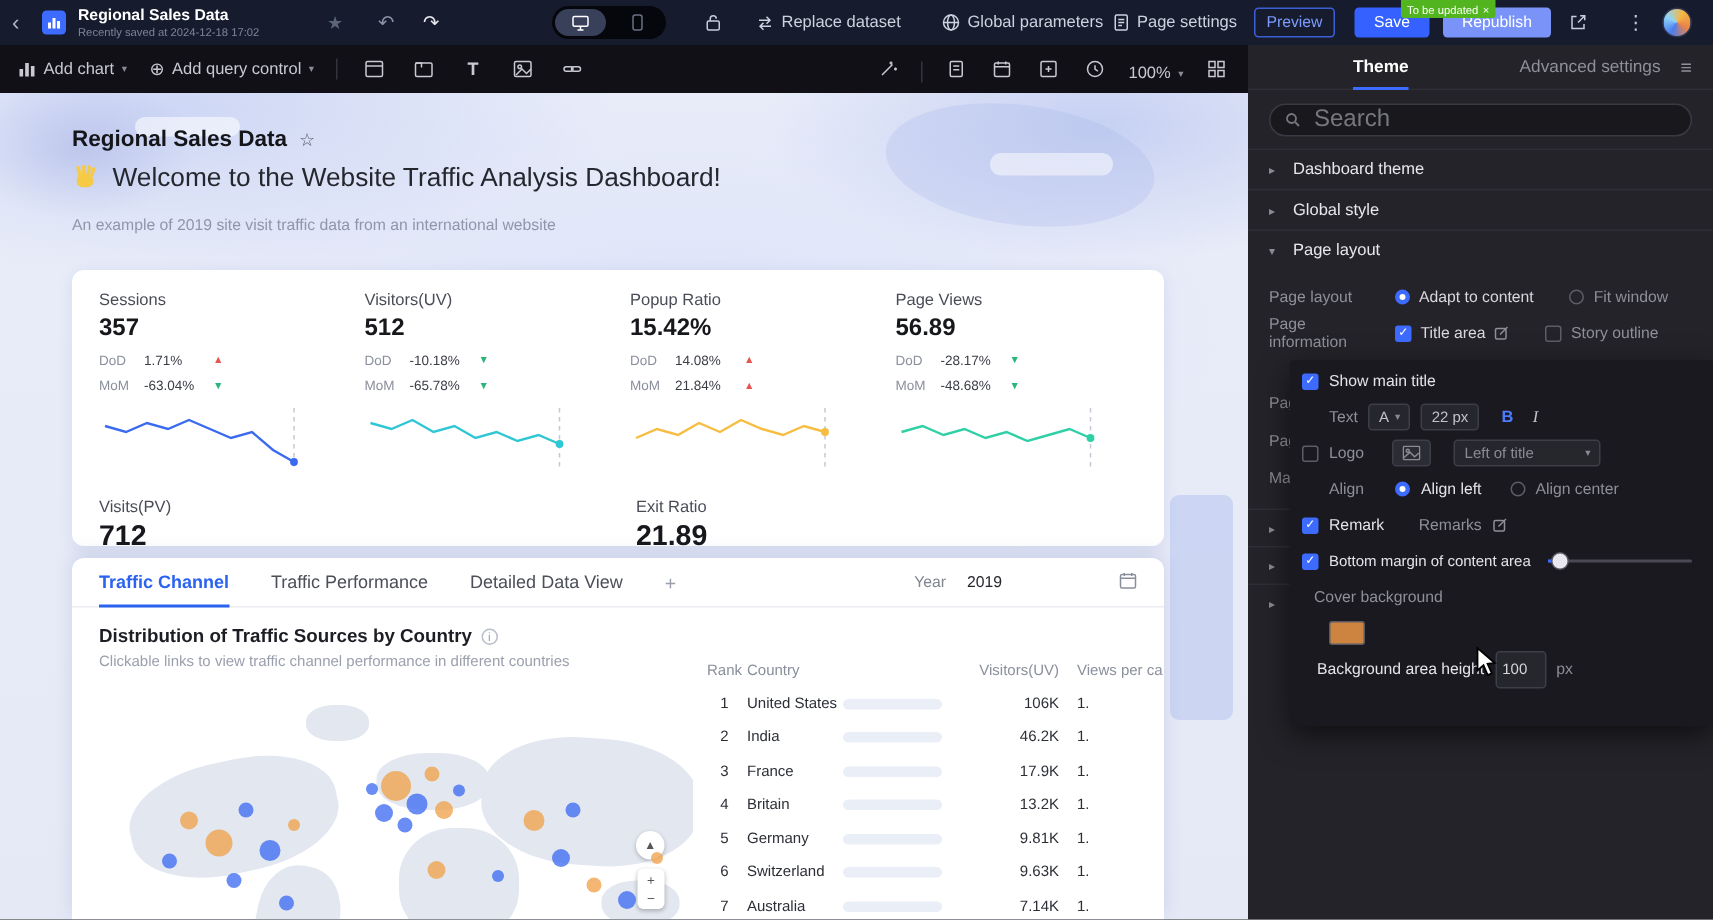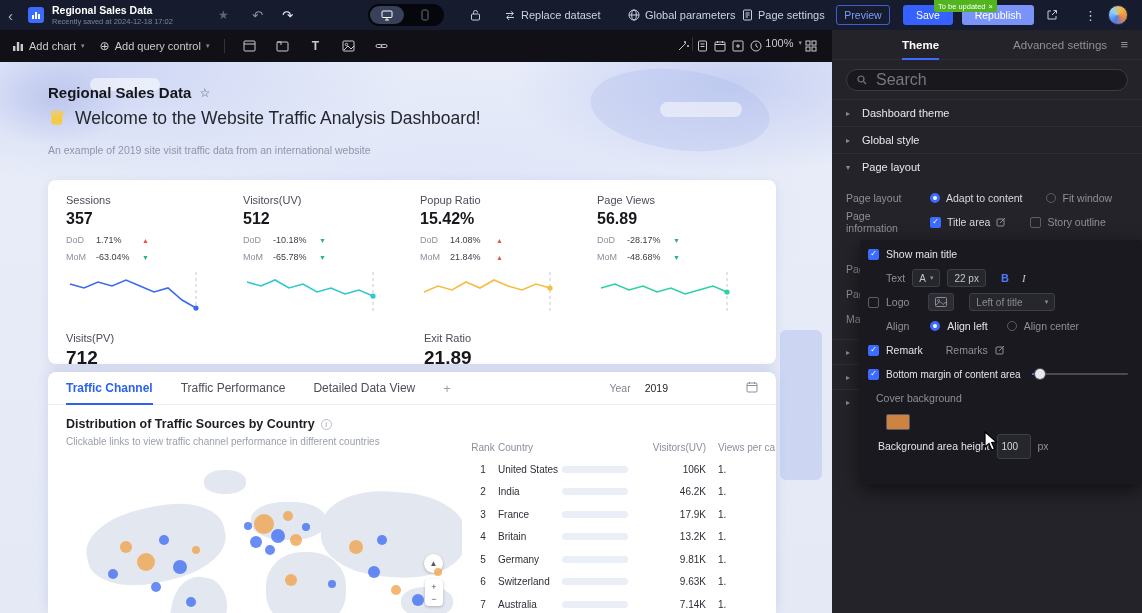--- a/index.html
+++ b/index.html
@@ -32,21 +32,21 @@
   .exportw{left:1046px;}
   .kebab{left:1084px;font-size:13px;color:#c6cddb;}
   .avatar{left:1108px;top:5px;width:20px;height:20px;border-radius:50%;background:conic-gradient(from 210deg,#4a7cf0,#8fd4f7,#f5b742,#e8834a,#4a7cf0);border:1px solid #2b3350;}
 
   
   #toolbar{position:absolute;left:0;top:30px;width:832px;height:32px;background:#101016;display:flex;align-items:center;padding:0 12px;gap:15px;z-index:55;color:#c9c9d2;font-size:11px;}
   .tgrp{display:flex;align-items:center;gap:5px;}
   .caret{font-size:7px;color:#8a8a95;}
   .tsep{width:1px;height:14px;background:#33333c;}
   .ticon{display:flex;align-items:center;justify-content:center;width:18px;height:18px;}
-  .tright{margin-left:auto;display:flex;align-items:flex-start;}
+  .tright{margin-left:auto;display:flex;align-items:flex-end;gap:13px;}
 
   
   #canvas{position:absolute;left:0;top:62px;width:832px;height:551px;overflow:hidden;
     background:
       radial-gradient(ellipse 320px 130px at 88% 4%, rgba(186,198,240,.75), transparent 70%),
       radial-gradient(ellipse 420px 160px at 14% 2%, rgba(201,211,244,.85), transparent 70%),
       radial-gradient(ellipse 520px 220px at 55% 26%, rgba(213,221,248,.55), transparent 70%),
       linear-gradient(#e9edf9,#e5e9f6);}
   .deco{position:absolute;pointer-events:none;}
   .card{position:absolute;background:#fff;border-radius:8px;box-shadow:0 2px 10px rgba(60,80,160,.10);}
@@ -664,21 +664,21 @@
     <div class="prow">
       <span class="cb off"></span>
       <span>Logo</span>
       <span class="imgbox" style="margin-left:12px">
           <svg width="12" height="10" viewBox="0 0 12 10" fill="none" stroke="#8b8b94" stroke-width="1">
             <rect x="0.5" y="0.5" width="11" height="9" rx="1"></rect>
             <circle cx="3.5" cy="3.5" r="1"></circle>
             <path d="M1 8 L5 4.5 L8 7.5 L11 5"></path>
           </svg>
         </span>
-      <span class="dd" style="margin-left:8px;width:86px;justify-content:space-between;text-align:center;">
+      <span class="dd" style="margin-left:8px;width:98px;justify-content:space-between;text-align:center;">
           <span style="color:#8b8b94">Left of title</span>
           <span class="caret">▾</span>
         </span>
     </div>
     <div class="prow">
       <span class="gap18">Align</span>
       <span class="rd on" style="margin-left:14px"></span>
       <span class="wlab">Align left</span>
       <span class="rd off" style="margin-left:12px"></span>
       <span>Align center</span>

